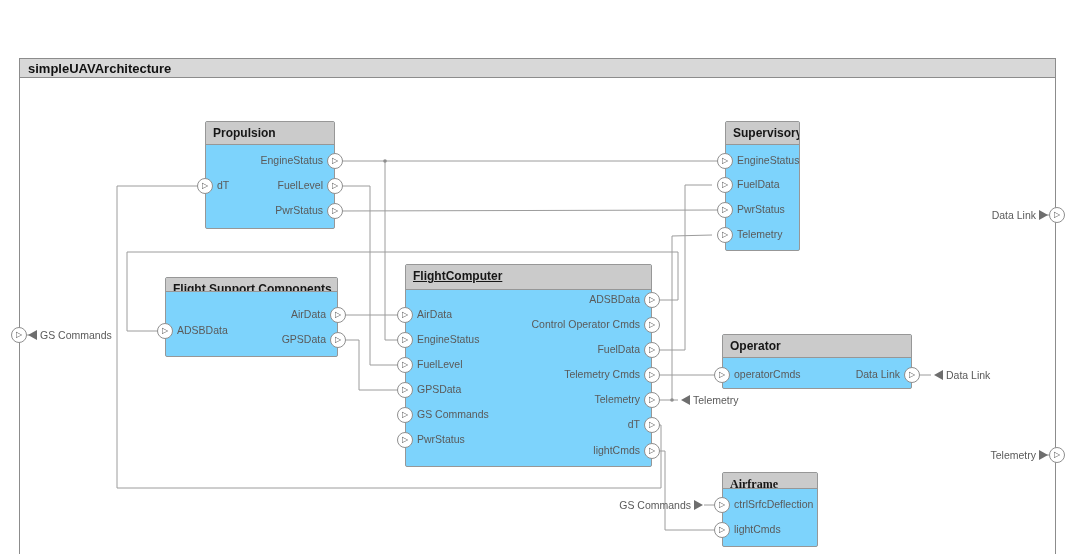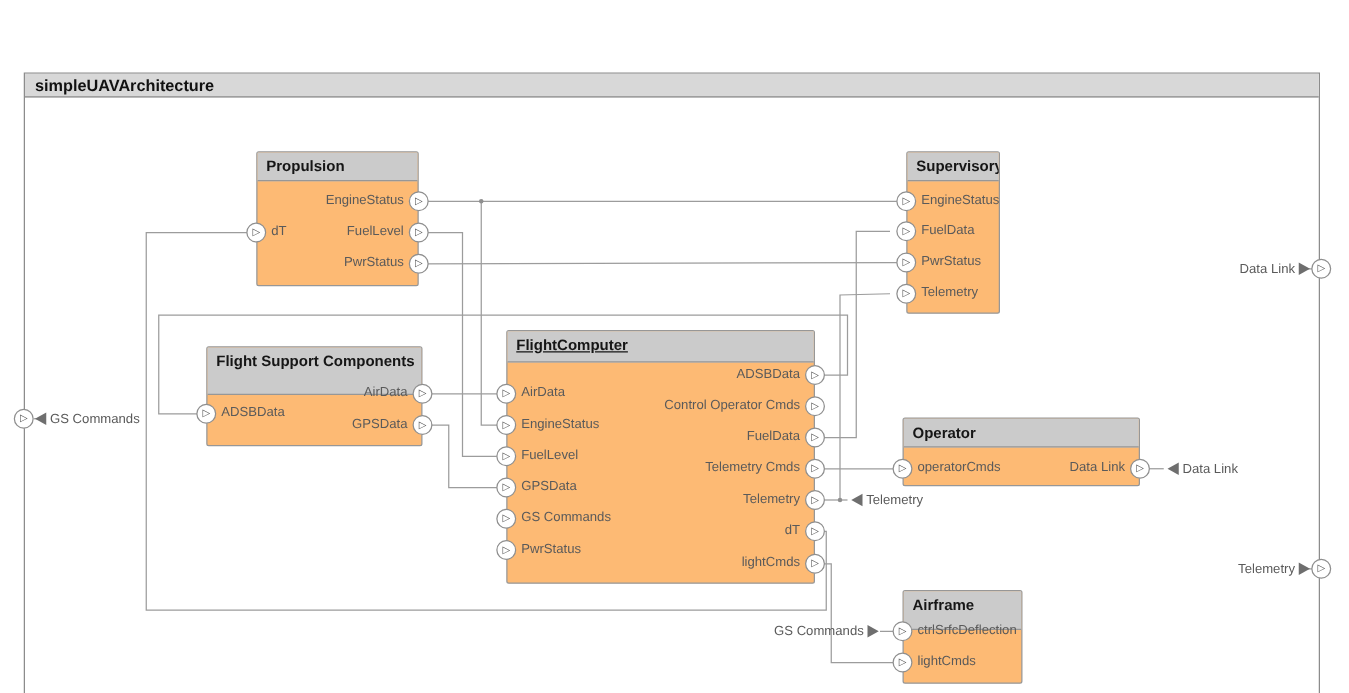--- a/index.html
+++ b/index.html
@@ -5,21 +5,21 @@
   html,body{margin:0;padding:0;background:#fff;}
   #stage{position:relative;width:1079px;height:554px;background:#ffffff;overflow:hidden;
          font-family:"Liberation Sans",sans-serif;margin-top:44px;}
   .boundary{position:absolute;left:19px;top:14px;width:1037px;height:530px;
             border:1px solid #8c8c8c;background:#fff;box-sizing:border-box;}
   .titlebar{position:absolute;left:0;top:0;right:0;height:19px;background:#d8d8d8;
             border-bottom:1px solid #8c8c8c;box-sizing:border-box;}
   .titlebar span{display:block;padding:2px 0 0 8px;font-size:13px;font-weight:bold;color:#111;}
   svg.wires{position:absolute;left:0;top:0;width:1079px;height:554px;pointer-events:none;}
   svg.wires *{pointer-events:auto;}
-  .comp{position:absolute;background:#fdba74;border:1px solid #979797;border-radius:2px;box-sizing:border-box;}
+  .comp{position:absolute;background:#7dd3fc;border:1px solid #979797;border-radius:2px;box-sizing:border-box;}
   .comp-header{background:#cbcbcb;border-bottom:1px solid #979797;font-weight:bold;font-size:12px;
                color:#161616;padding:4px 0 0 7px;box-sizing:border-box;white-space:nowrap;overflow:hidden;}
   .prev{position:absolute;background:#e4e4e4;border:1px solid #b3b3b3;box-sizing:border-box;}
   .prev .strip{position:absolute;left:0;top:0;right:0;height:5px;background:#c6c6c6;
                font-size:5px;line-height:5px;color:#222;overflow:hidden;white-space:nowrap;padding-left:2px;}
   .prev.solid{background:#9a9a9a;border:none;}
   .port{position:absolute;width:14px;height:14px;border-radius:50%;background:#fff;
         border:1px solid #8f8f8f;box-sizing:content-box;display:flex;align-items:center;
         justify-content:center;font-size:8px;color:#555;line-height:1;}
   .plabel{position:absolute;font-size:10.5px;color:#5a5a5a;white-space:nowrap;height:13px;line-height:13px;}
@@ -92,30 +92,30 @@
       </div>
     </div>
   <div id="layer-comp">
       <div class="comp" style="left: 205px; top: 77px; width: 130px; height: 108px;">
         <div class="comp-header" style="height: 23px;">Propulsion</div>
       </div>
       <div class="comp" style="left: 725px; top: 77px; width: 75px; height: 130px;">
         <div class="comp-header" style="height: 23px;">Supervisory</div>
       </div>
       <div class="comp" style="left: 165px; top: 233px; width: 173px; height: 80px;">
-        <div class="comp-header" style="height: 38px;">Flight Support Components</div>
+        <div class="comp-header" style="height: 14px;">Flight Support Components</div>
       </div>
       <div class="comp" style="left: 405px; top: 220px; width: 247px; height: 203px;">
         <div class="comp-header" style="height: 25px; text-decoration: underline;">FlightComputer</div>
       </div>
       <div class="comp" style="left: 722px; top: 290px; width: 190px; height: 55px;">
         <div class="comp-header" style="height: 23px;">Operator</div>
       </div>
       <div class="comp" style="left: 722px; top: 428px; width: 96px; height: 75px;">
-        <div class="comp-header" style="height: 31px;">Airframe</div>
+        <div class="comp-header" style="height: 16px; font-family: Liberation Serif, serif;">Airframe</div>
       </div>
     </div>
   <svg class="wires" id="layer-wires">
       <polyline points="335,117 718,117" fill="none" stroke="#9c9c9c" stroke-width="1"></polyline>
       <polyline points="385,117 385,296 399,296" fill="none" stroke="#9c9c9c" stroke-width="1"></polyline>
       <polyline points="335,142 370,142 370,321 399,321" fill="none" stroke="#9c9c9c" stroke-width="1"></polyline>
       <polyline points="335,167 718,166" fill="none" stroke="#9c9c9c" stroke-width="1"></polyline>
       <polyline points="338,271 399,271" fill="none" stroke="#9c9c9c" stroke-width="1"></polyline>
       <polyline points="338,296 359,296 359,346 399,346" fill="none" stroke="#9c9c9c" stroke-width="1"></polyline>
       <polyline points="658,256 678,256 678,208 127,208 127,287 159,287" fill="none" stroke="#9c9c9c" stroke-width="1"></polyline>

